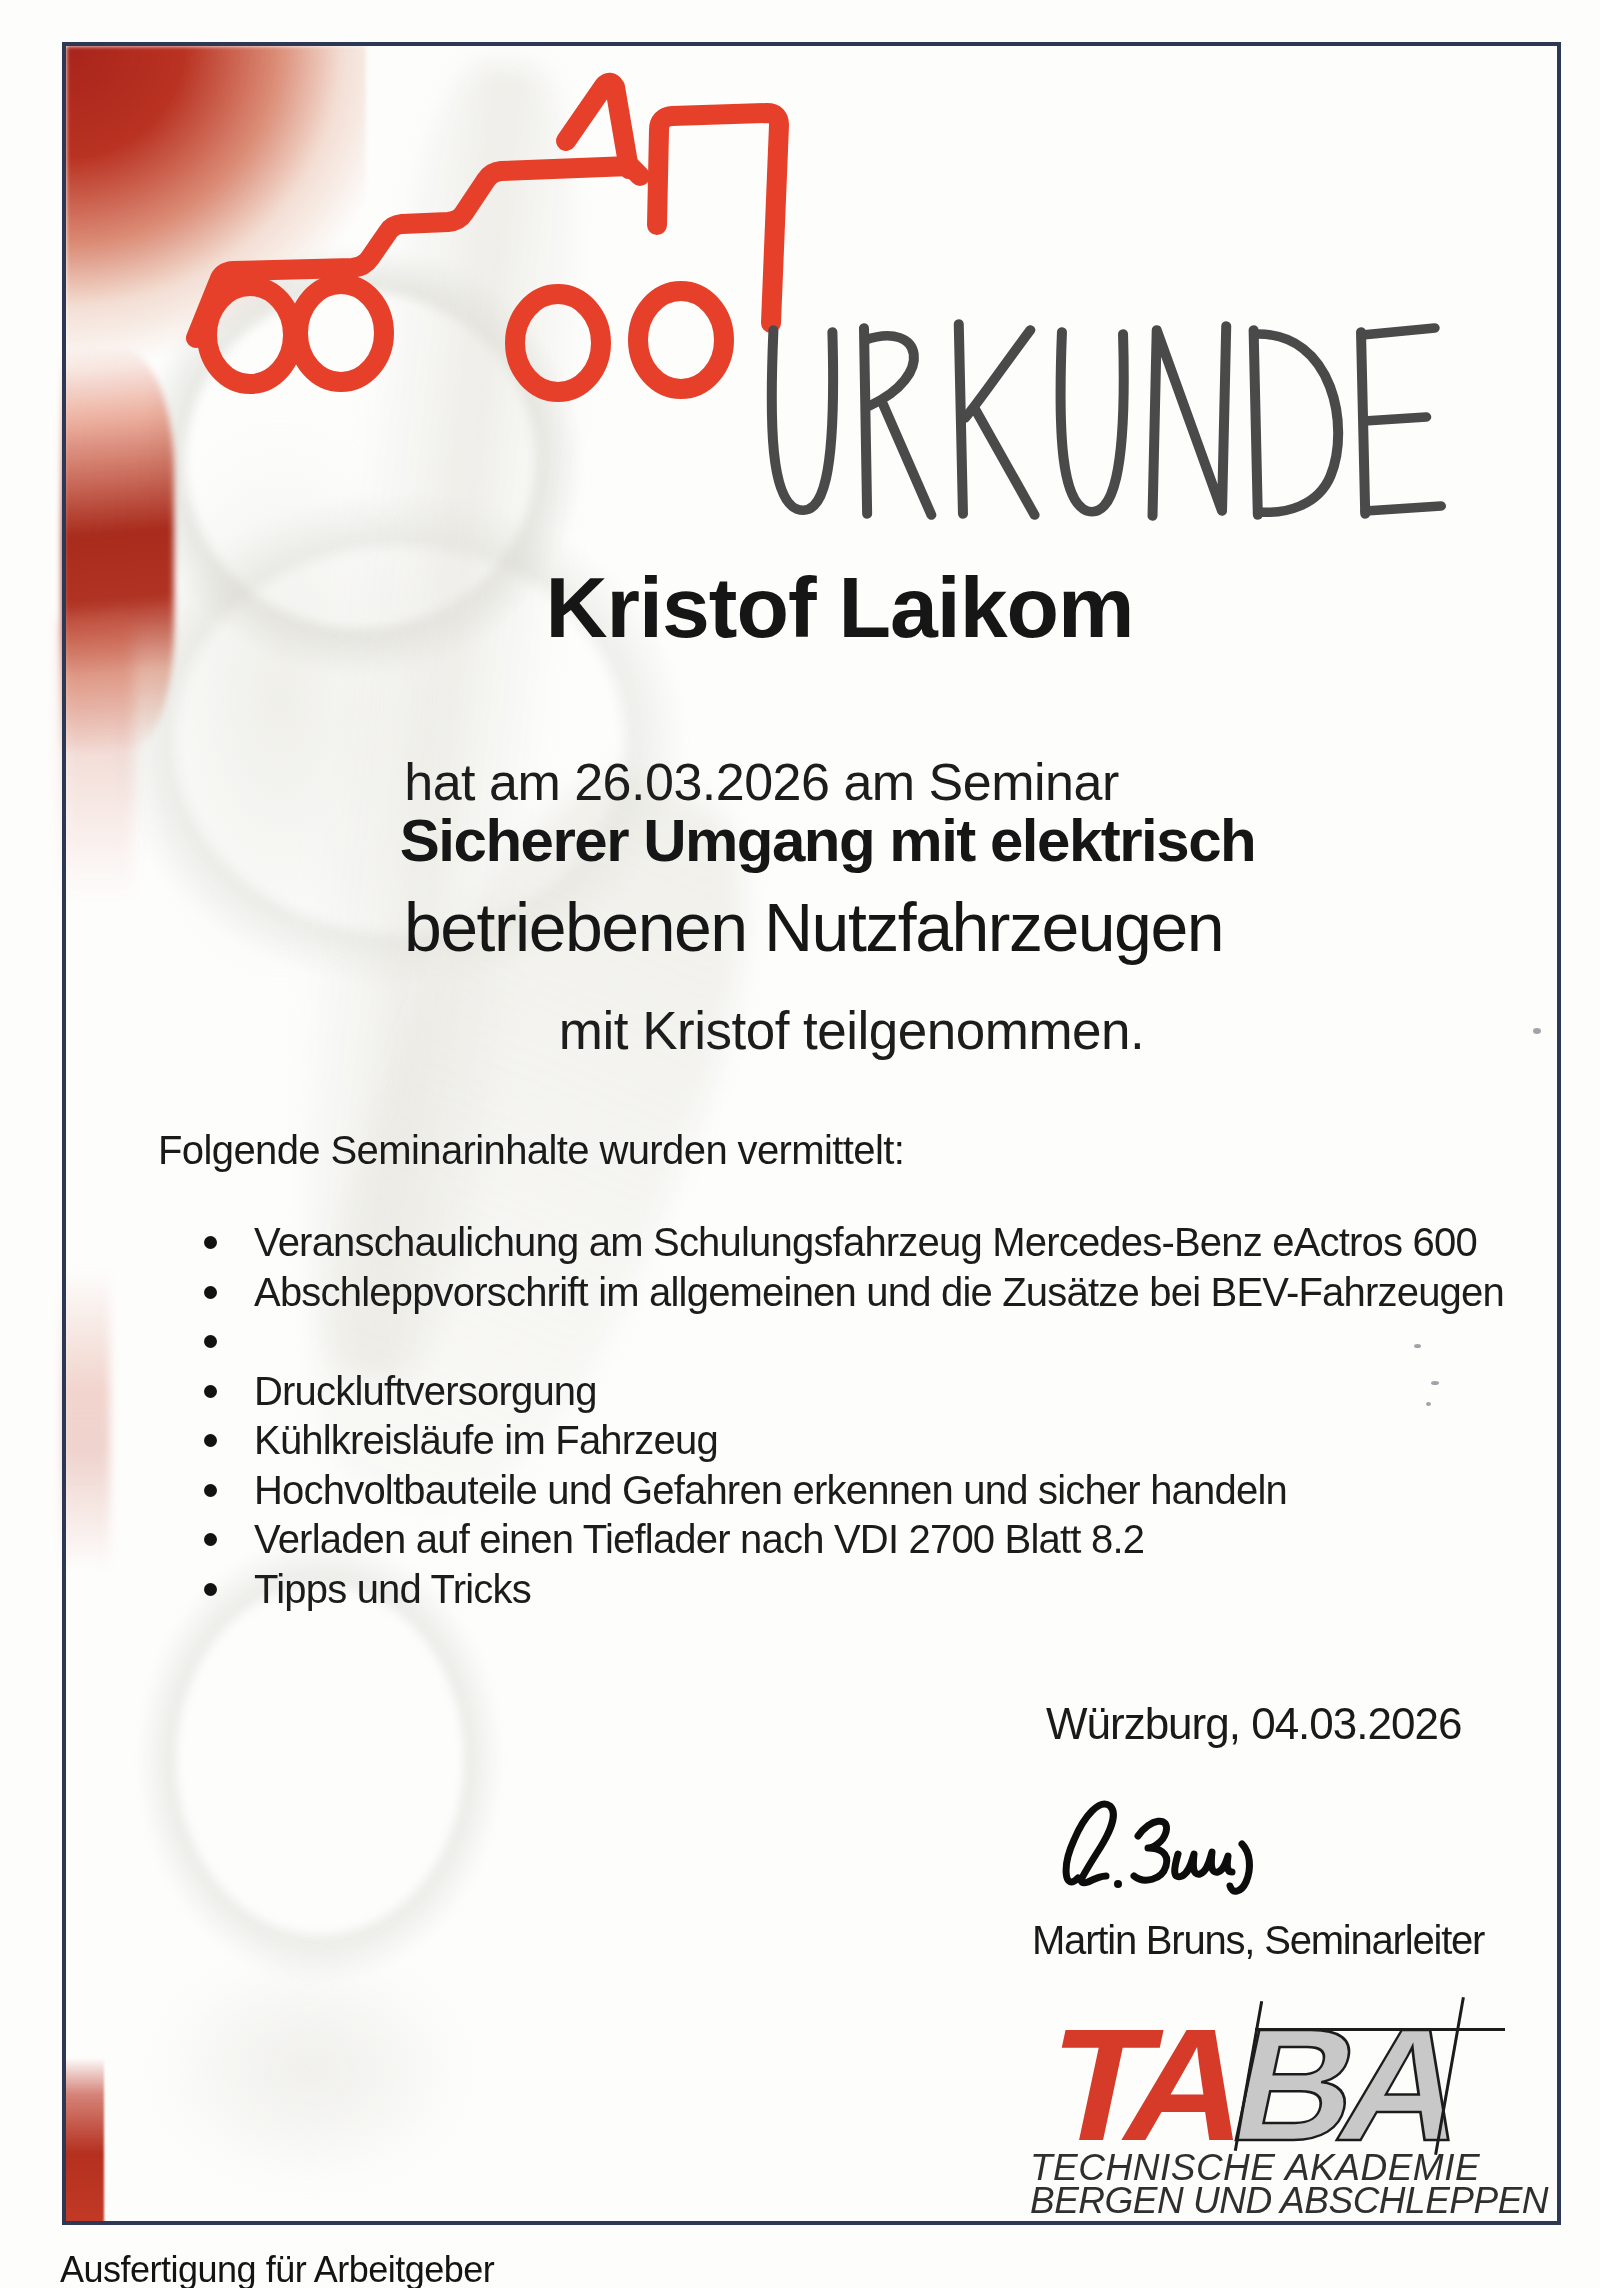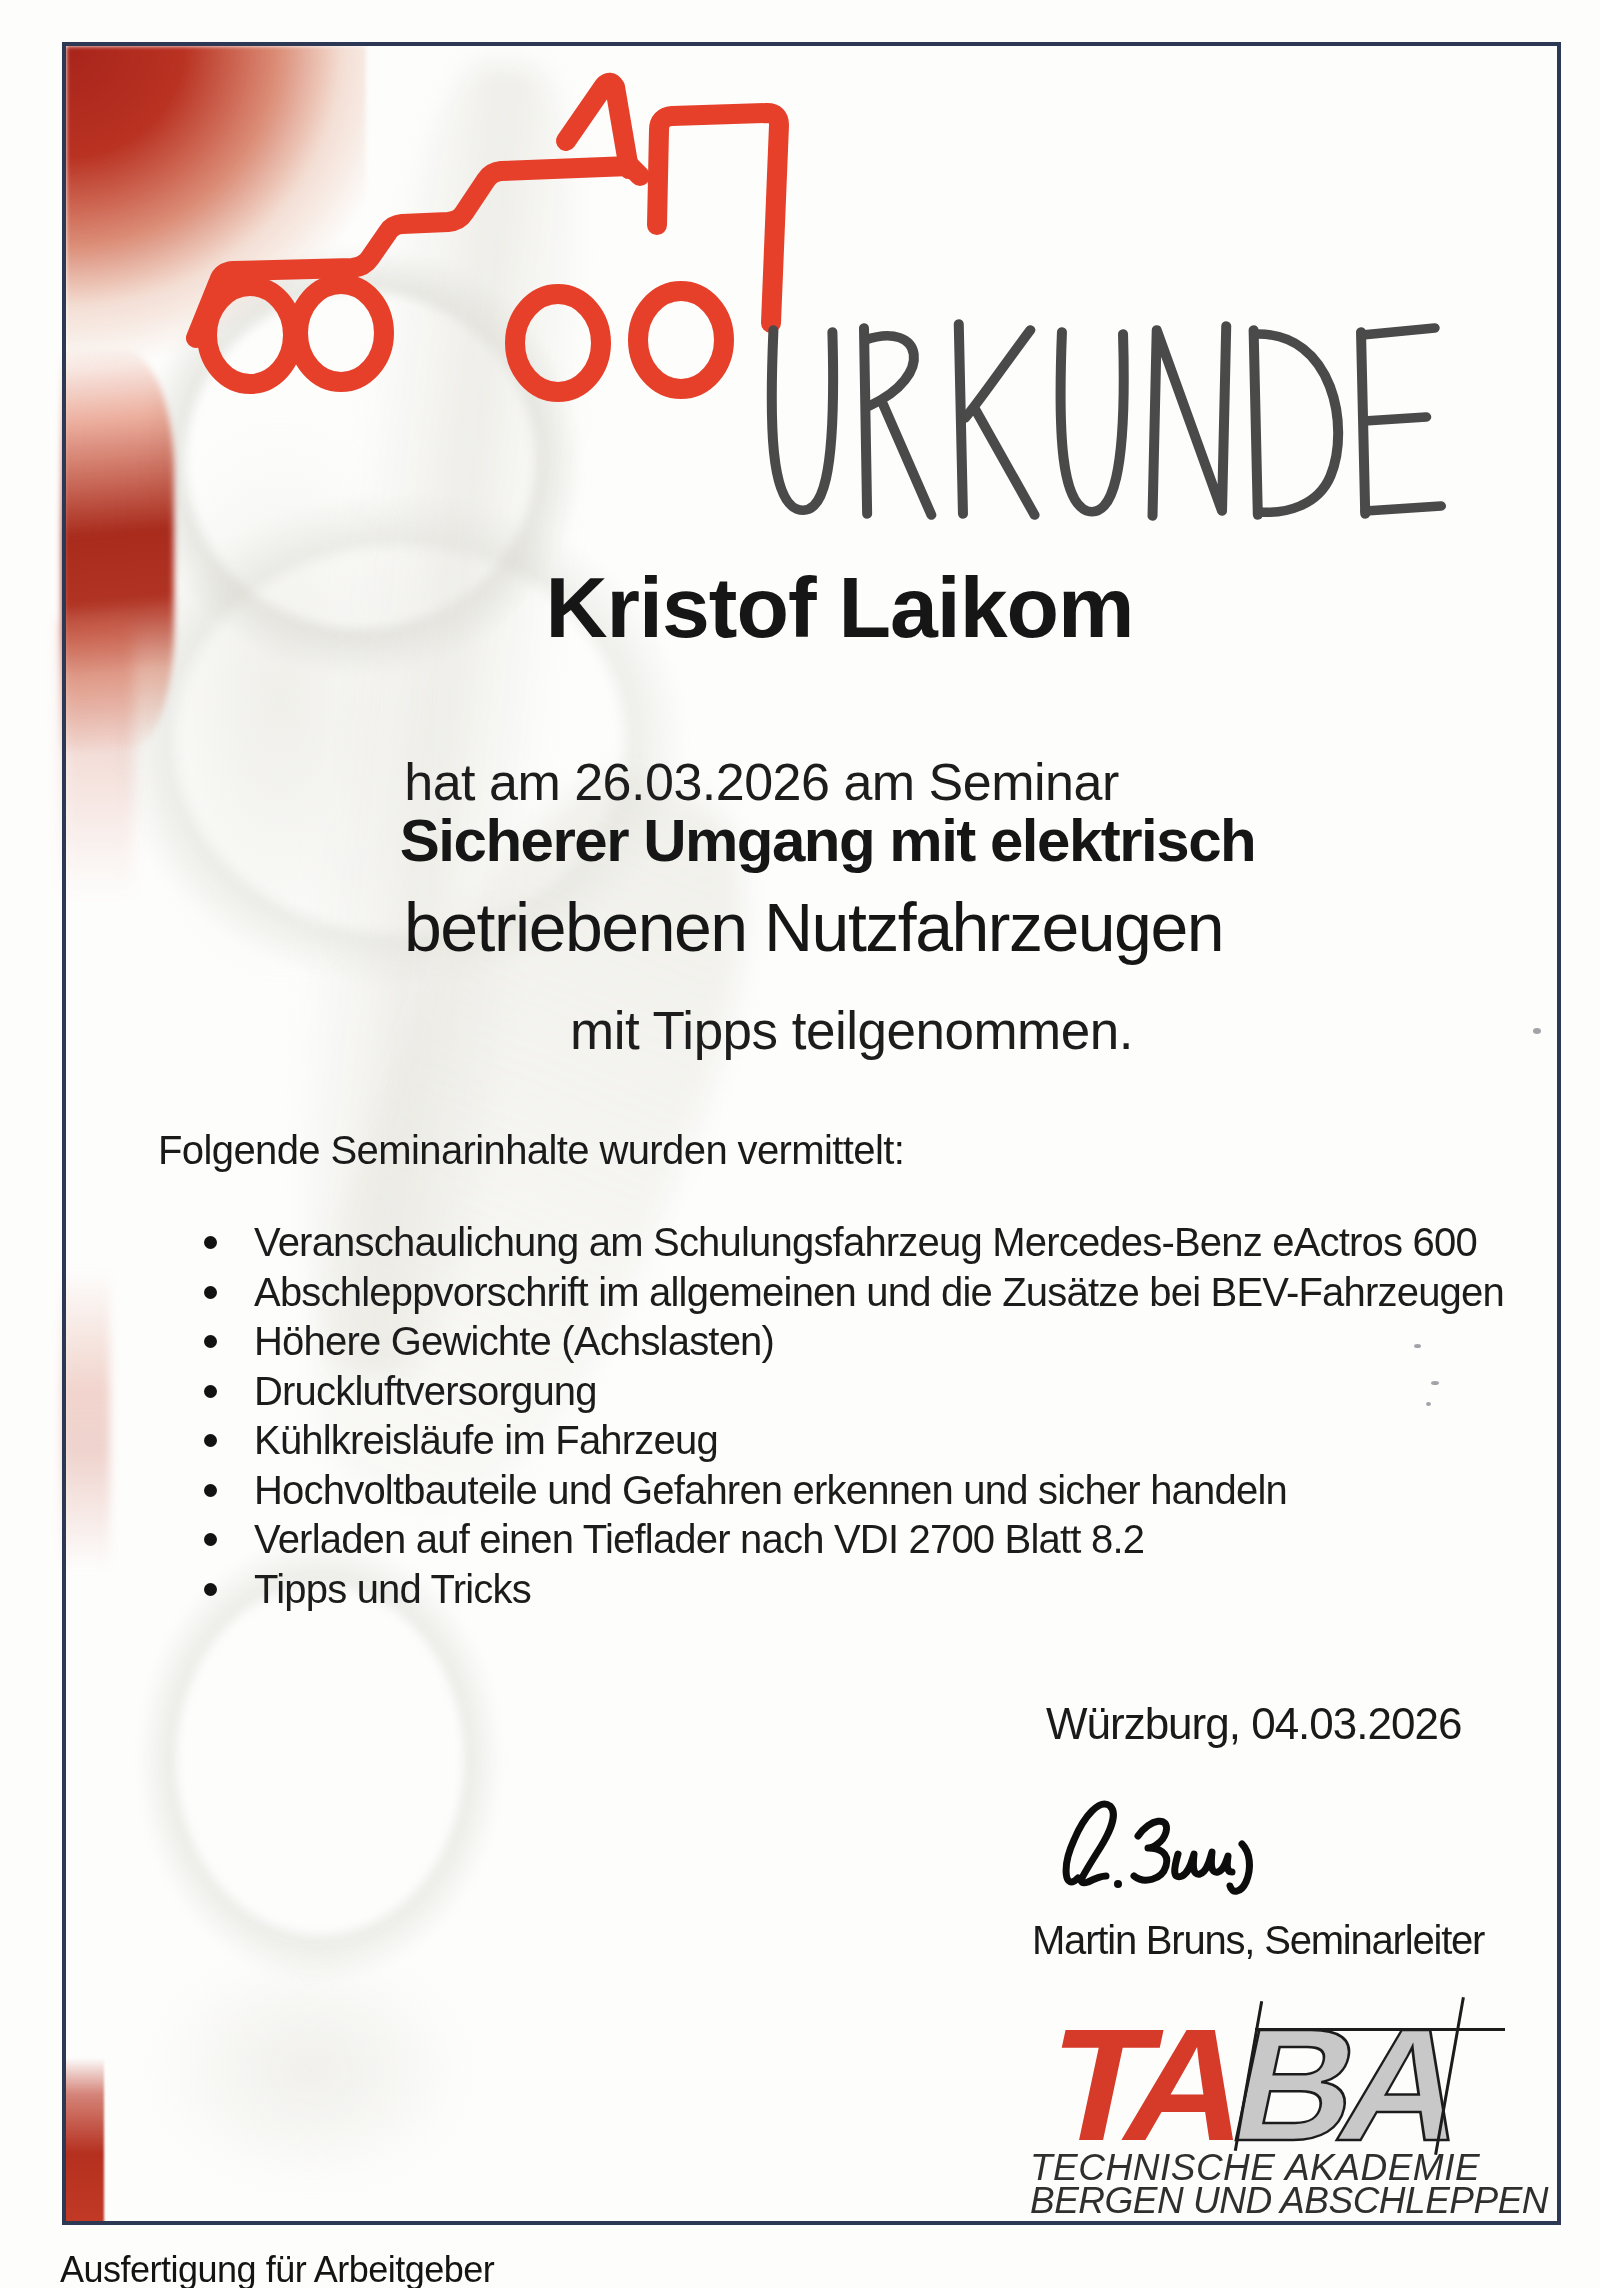--- a/index.html
+++ b/index.html
@@ -160,36 +160,35 @@
       <path d="M 569,103 L 628,99"></path>
       <path d="M 570,193 L 642,188"></path>
     </g>
   </svg>
 </div>
 
 <div class="abs centerline recipient">Kristof Laikom</div>
 <div class="abs centerline intro">hat am 26.03.2026 am Seminar</div>
 <div class="abs centerline title1">Sicherer Umgang mit elektrisch</div>
 <div class="abs centerline title2">betriebenen Nutzfahrzeugen</div>
-<div class="abs centerline outro">mit Tipps teilgenommen.</div>
+<div class="abs centerline outro">mit Kristof teilgenommen.</div>
 
 <div class="abs contents-label">Folgende Seminarinhalte wurden vermittelt:</div>
 
 <ul class="abs contents">
   <li>
       <span class="dot"></span>
       <span>Veranschaulichung am Schulungsfahrzeug Mercedes-Benz eActros 600</span>
     </li>
   <li>
       <span class="dot"></span>
       <span>Abschleppvorschrift im allgemeinen und die Zusätze bei BEV-Fahrzeugen</span>
     </li>
   <li>
       <span class="dot"></span>
-      <span>Höhere Gewichte (Achslasten)</span>
     </li>
   <li>
       <span class="dot"></span>
       <span>Druckluftversorgung</span>
     </li>
   <li>
       <span class="dot"></span>
       <span>Kühlkreisläufe im Fahrzeug</span>
     </li>
   <li>

